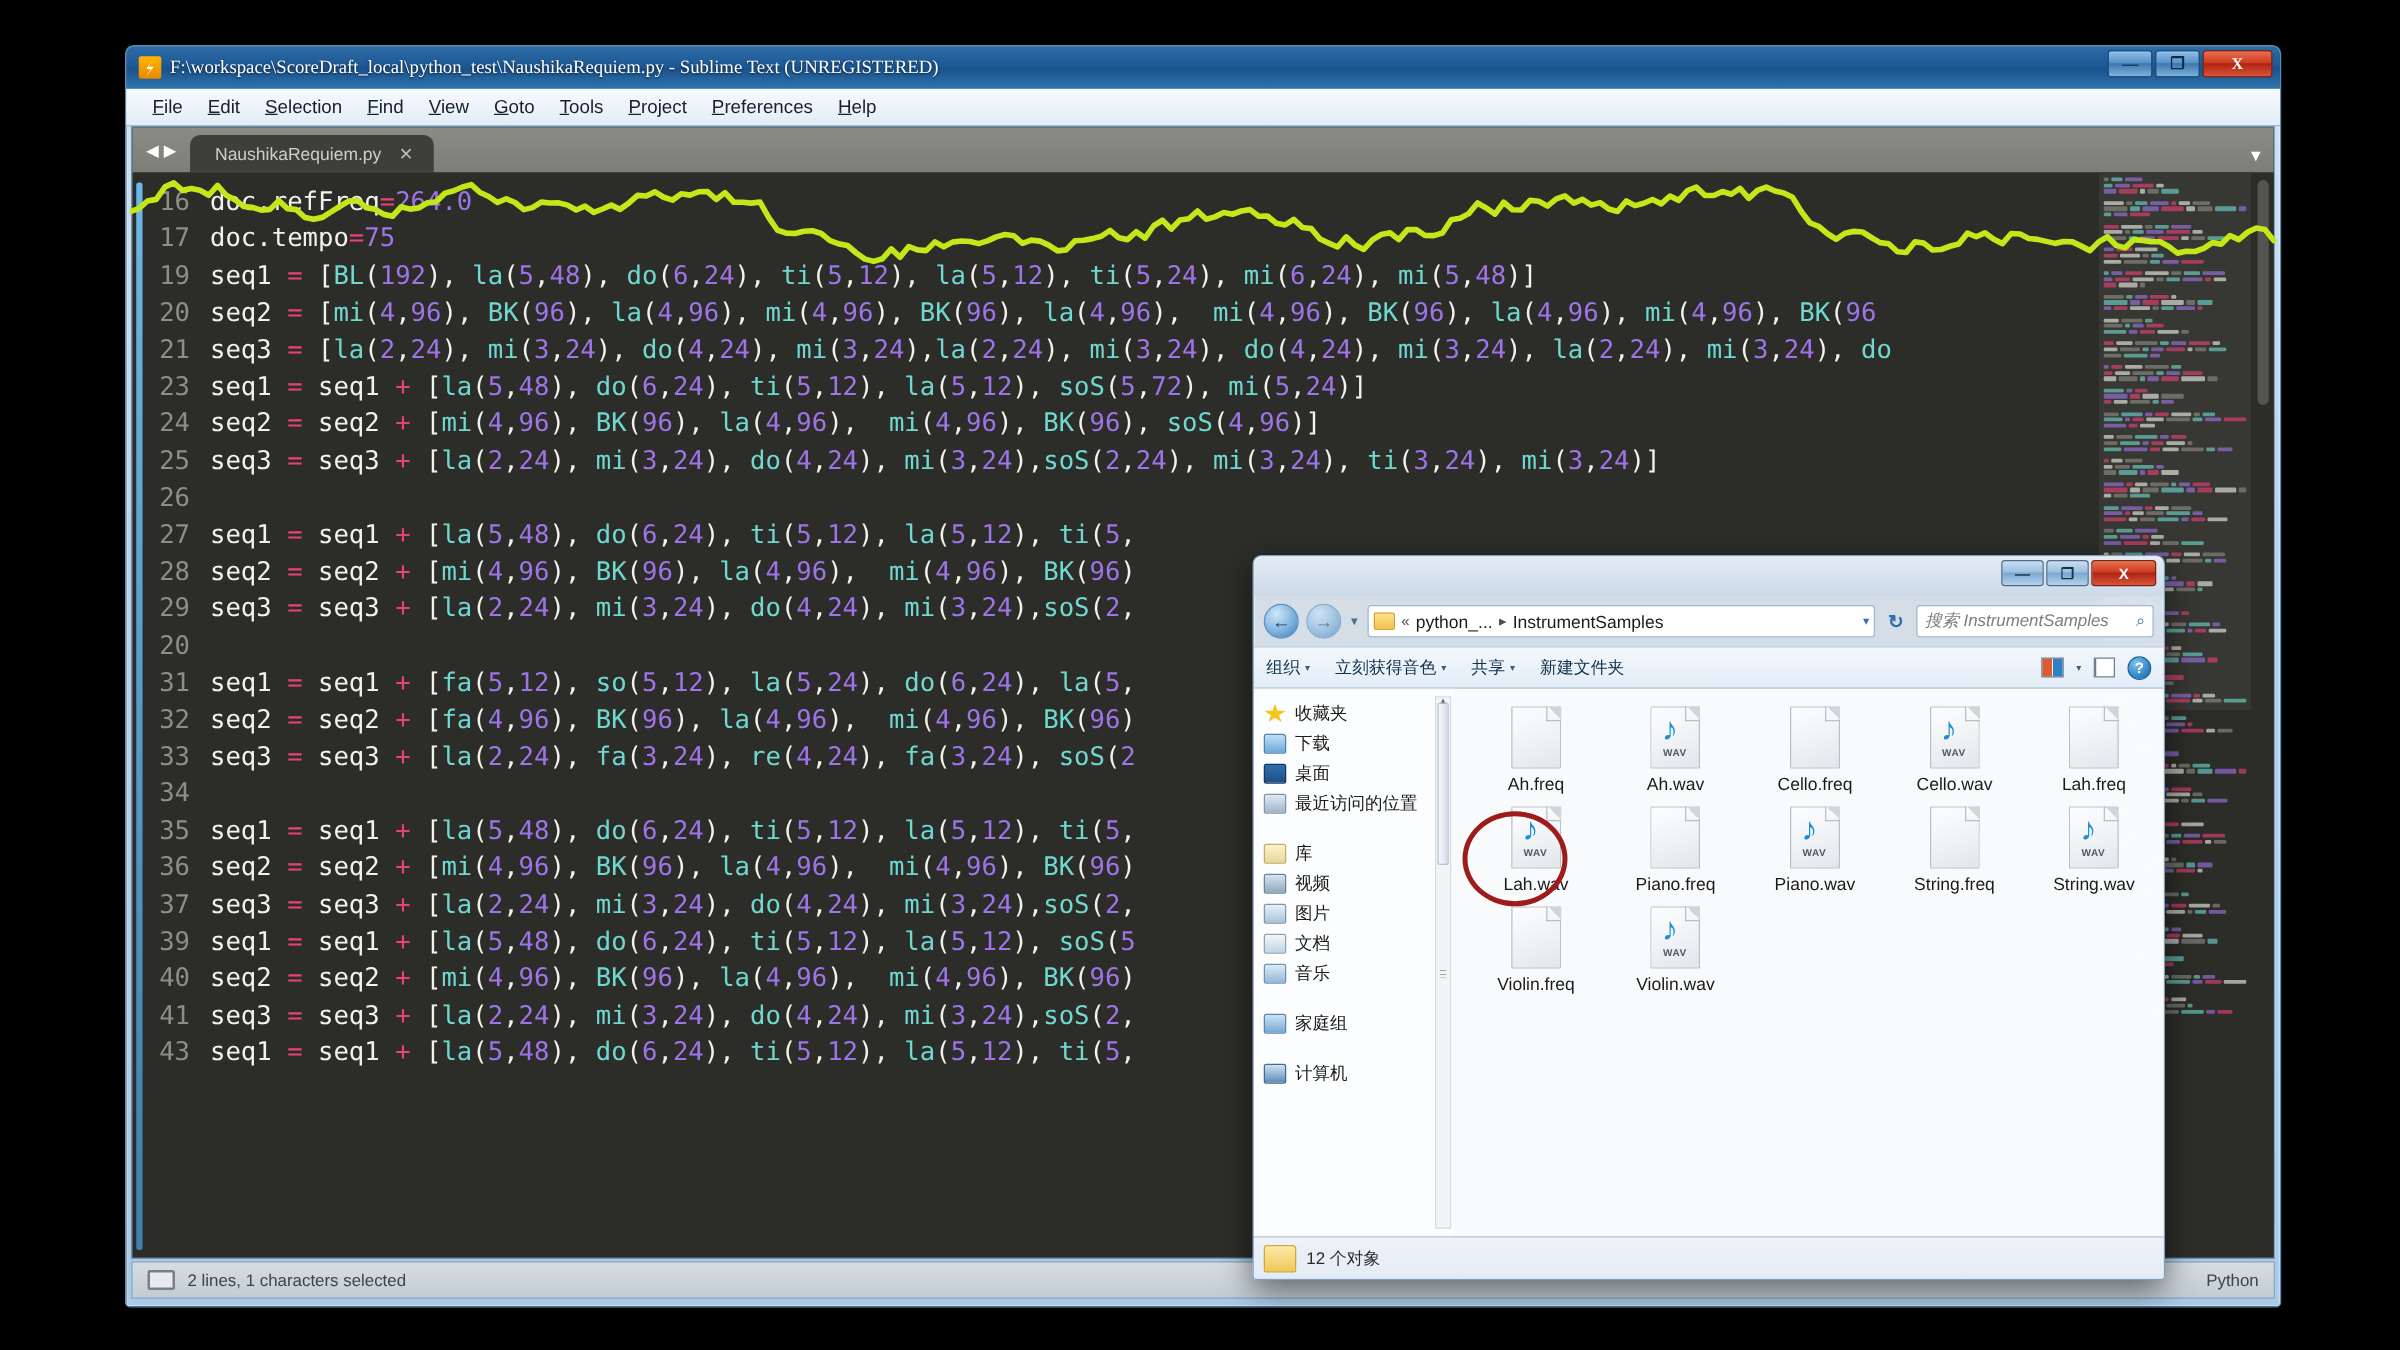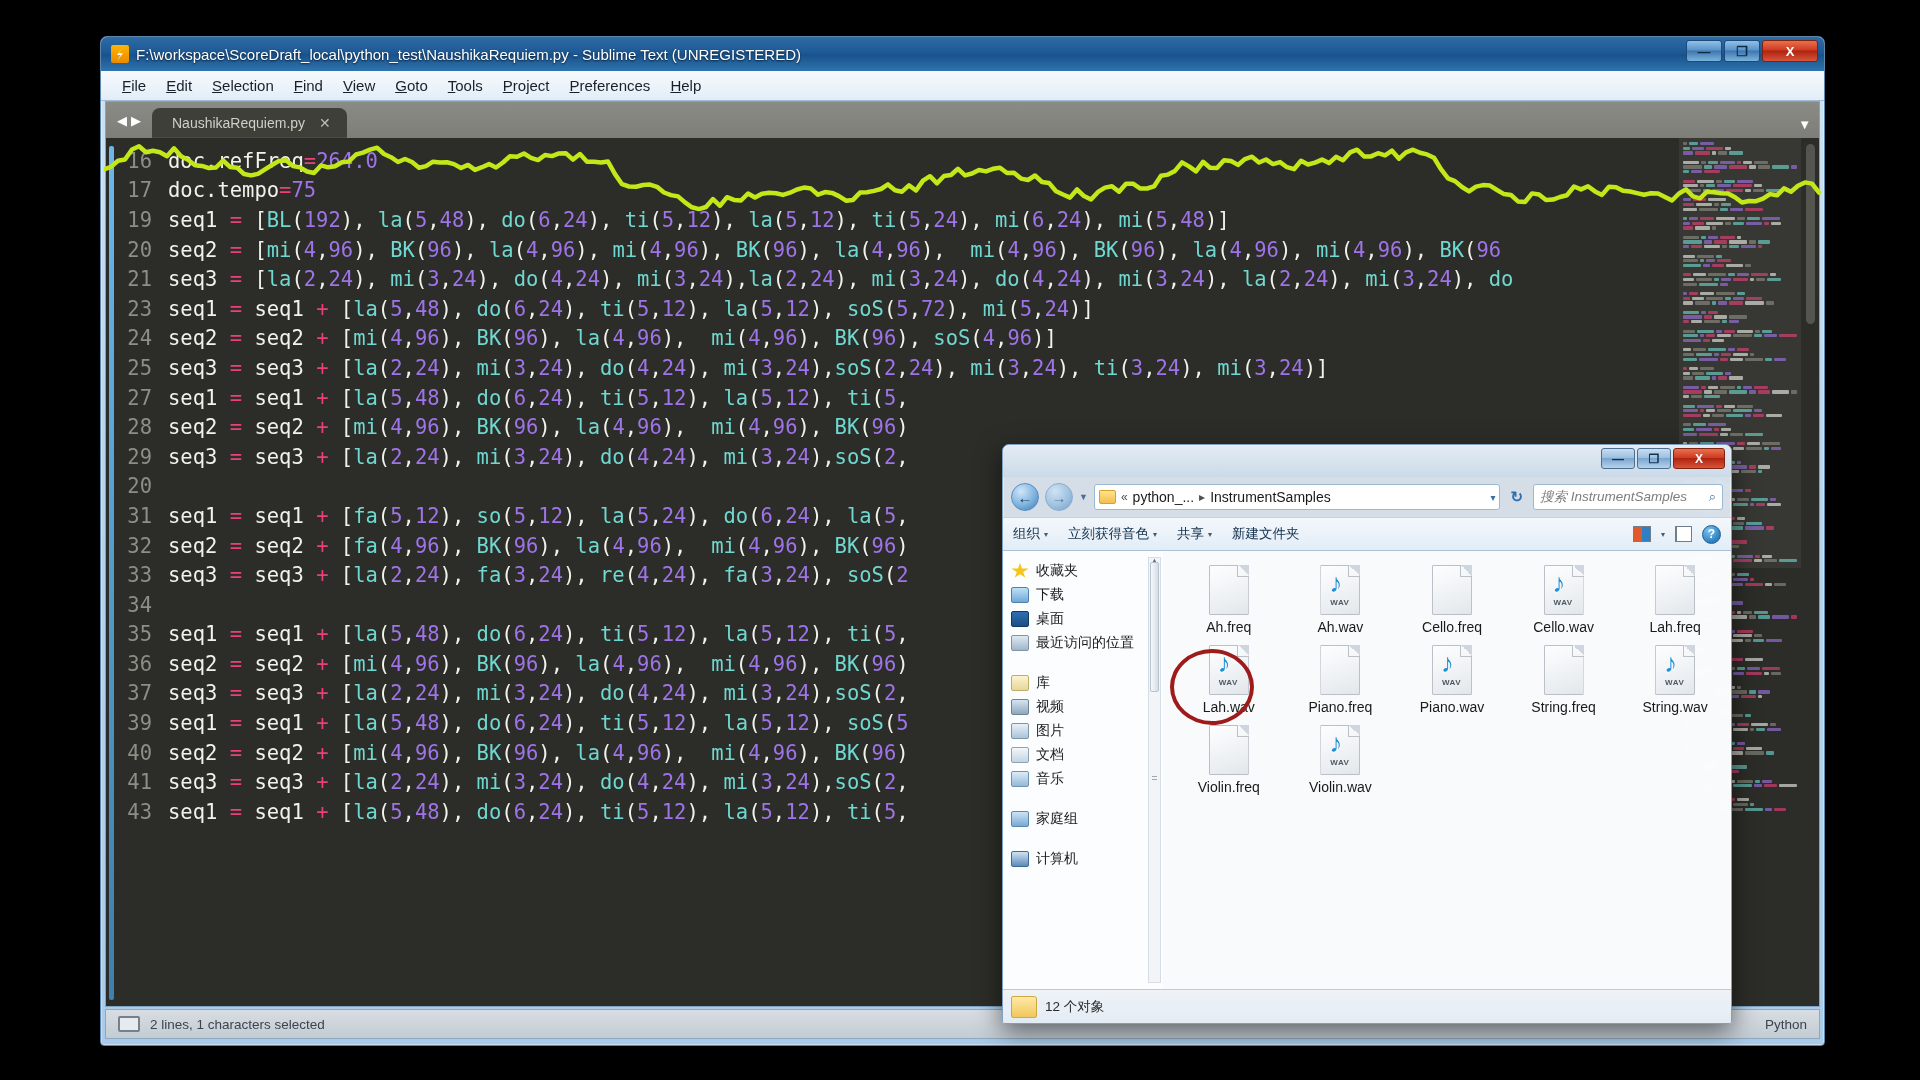--- a/index.html
+++ b/index.html
@@ -22,20 +22,21 @@
     box-shadow: 0 0 0 1px rgba(255,255,255,.35) inset, 0 6px 18px rgba(0,0,0,.7);
     padding: 0;
   }
   .st-titlebar {
     position: relative;
     height: 34px;
     background: linear-gradient(180deg,#2e6ca6 0%, #1c5894 48%, #19518b 52%, #2f74ae 100%);
     border-radius: 6px 6px 0 0;
     display: flex; align-items: center;
     padding-left: 10px;
+    font-family: Liberation Serif, serif;
   }
   .st-title-icon {
     width: 18px; height: 18px; flex: none;
     background: linear-gradient(180deg,#ffb400,#e88a00);
     border-radius: 2px;
     position: relative;
     margin-right: 7px;
   }
   .st-title-icon::after {
     content: "";
@@ -514,20 +515,21 @@
           <div class="selbar"></div>
           <div id="code-lines">
               <div class="code-line"><span class="ln">16</span><span class="ctext"><span class="ctext">doc</span>.<span class="ctext">refFreq</span><span class="c-op">=</span><span class="c-num">264.0</span></span></div>
               <div class="code-line"><span class="ln">17</span><span class="ctext"><span class="ctext">doc</span>.<span class="ctext">tempo</span><span class="c-op">=</span><span class="c-num">75</span></span></div>
               <div class="code-line"><span class="ln">19</span><span class="ctext"><span class="ctext">seq1</span>&nbsp;<span class="c-op">=</span>&nbsp;<span class="c-br">[</span><span class="c-fn">BL</span><span class="c-br">(</span><span class="c-num">192</span><span class="c-br">)</span><span class="c-br">,</span>&nbsp;<span class="c-fn">la</span><span class="c-br">(</span><span class="c-num">5</span><span class="c-br">,</span><span class="c-num">48</span><span class="c-br">)</span><span class="c-br">,</span>&nbsp;<span class="c-fn">do</span><span class="c-br">(</span><span class="c-num">6</span><span class="c-br">,</span><span class="c-num">24</span><span class="c-br">)</span><span class="c-br">,</span>&nbsp;<span class="c-fn">ti</span><span class="c-br">(</span><span class="c-num">5</span><span class="c-br">,</span><span class="c-num">12</span><span class="c-br">)</span><span class="c-br">,</span>&nbsp;<span class="c-fn">la</span><span class="c-br">(</span><span class="c-num">5</span><span class="c-br">,</span><span class="c-num">12</span><span class="c-br">)</span><span class="c-br">,</span>&nbsp;<span class="c-fn">ti</span><span class="c-br">(</span><span class="c-num">5</span><span class="c-br">,</span><span class="c-num">24</span><span class="c-br">)</span><span class="c-br">,</span>&nbsp;<span class="c-fn">mi</span><span class="c-br">(</span><span class="c-num">6</span><span class="c-br">,</span><span class="c-num">24</span><span class="c-br">)</span><span class="c-br">,</span>&nbsp;<span class="c-fn">mi</span><span class="c-br">(</span><span class="c-num">5</span><span class="c-br">,</span><span class="c-num">48</span><span class="c-br">)</span><span class="c-br">]</span></span></div>
               <div class="code-line"><span class="ln">20</span><span class="ctext"><span class="ctext">seq2</span>&nbsp;<span class="c-op">=</span>&nbsp;<span class="c-br">[</span><span class="c-fn">mi</span><span class="c-br">(</span><span class="c-num">4</span><span class="c-br">,</span><span class="c-num">96</span><span class="c-br">)</span><span class="c-br">,</span>&nbsp;<span class="c-fn">BK</span><span class="c-br">(</span><span class="c-num">96</span><span class="c-br">)</span><span class="c-br">,</span>&nbsp;<span class="c-fn">la</span><span class="c-br">(</span><span class="c-num">4</span><span class="c-br">,</span><span class="c-num">96</span><span class="c-br">)</span><span class="c-br">,</span>&nbsp;<span class="c-fn">mi</span><span class="c-br">(</span><span class="c-num">4</span><span class="c-br">,</span><span class="c-num">96</span><span class="c-br">)</span><span class="c-br">,</span>&nbsp;<span class="c-fn">BK</span><span class="c-br">(</span><span class="c-num">96</span><span class="c-br">)</span><span class="c-br">,</span>&nbsp;<span class="c-fn">la</span><span class="c-br">(</span><span class="c-num">4</span><span class="c-br">,</span><span class="c-num">96</span><span class="c-br">)</span><span class="c-br">,</span>&nbsp;&nbsp;<span class="c-fn">mi</span><span class="c-br">(</span><span class="c-num">4</span><span class="c-br">,</span><span class="c-num">96</span><span class="c-br">)</span><span class="c-br">,</span>&nbsp;<span class="c-fn">BK</span><span class="c-br">(</span><span class="c-num">96</span><span class="c-br">)</span><span class="c-br">,</span>&nbsp;<span class="c-fn">la</span><span class="c-br">(</span><span class="c-num">4</span><span class="c-br">,</span><span class="c-num">96</span><span class="c-br">)</span><span class="c-br">,</span>&nbsp;<span class="c-fn">mi</span><span class="c-br">(</span><span class="c-num">4</span><span class="c-br">,</span><span class="c-num">96</span><span class="c-br">)</span><span class="c-br">,</span>&nbsp;<span class="c-fn">BK</span><span class="c-br">(</span><span class="c-num">96</span></span></div>
               <div class="code-line"><span class="ln">21</span><span class="ctext"><span class="ctext">seq3</span>&nbsp;<span class="c-op">=</span>&nbsp;<span class="c-br">[</span><span class="c-fn">la</span><span class="c-br">(</span><span class="c-num">2</span><span class="c-br">,</span><span class="c-num">24</span><span class="c-br">)</span><span class="c-br">,</span>&nbsp;<span class="c-fn">mi</span><span class="c-br">(</span><span class="c-num">3</span><span class="c-br">,</span><span class="c-num">24</span><span class="c-br">)</span><span class="c-br">,</span>&nbsp;<span class="c-fn">do</span><span class="c-br">(</span><span class="c-num">4</span><span class="c-br">,</span><span class="c-num">24</span><span class="c-br">)</span><span class="c-br">,</span>&nbsp;<span class="c-fn">mi</span><span class="c-br">(</span><span class="c-num">3</span><span class="c-br">,</span><span class="c-num">24</span><span class="c-br">)</span><span class="c-br">,</span><span class="c-fn">la</span><span class="c-br">(</span><span class="c-num">2</span><span class="c-br">,</span><span class="c-num">24</span><span class="c-br">)</span><span class="c-br">,</span>&nbsp;<span class="c-fn">mi</span><span class="c-br">(</span><span class="c-num">3</span><span class="c-br">,</span><span class="c-num">24</span><span class="c-br">)</span><span class="c-br">,</span>&nbsp;<span class="c-fn">do</span><span class="c-br">(</span><span class="c-num">4</span><span class="c-br">,</span><span class="c-num">24</span><span class="c-br">)</span><span class="c-br">,</span>&nbsp;<span class="c-fn">mi</span><span class="c-br">(</span><span class="c-num">3</span><span class="c-br">,</span><span class="c-num">24</span><span class="c-br">)</span><span class="c-br">,</span>&nbsp;<span class="c-fn">la</span><span class="c-br">(</span><span class="c-num">2</span><span class="c-br">,</span><span class="c-num">24</span><span class="c-br">)</span><span class="c-br">,</span>&nbsp;<span class="c-fn">mi</span><span class="c-br">(</span><span class="c-num">3</span><span class="c-br">,</span><span class="c-num">24</span><span class="c-br">)</span><span class="c-br">,</span>&nbsp;<span class="c-fn">do</span></span></div>
               <div class="code-line"><span class="ln">23</span><span class="ctext"><span class="ctext">seq1</span>&nbsp;<span class="c-op">=</span>&nbsp;<span class="ctext">seq1</span>&nbsp;<span class="c-op">+</span>&nbsp;<span class="c-br">[</span><span class="c-fn">la</span><span class="c-br">(</span><span class="c-num">5</span><span class="c-br">,</span><span class="c-num">48</span><span class="c-br">)</span><span class="c-br">,</span>&nbsp;<span class="c-fn">do</span><span class="c-br">(</span><span class="c-num">6</span><span class="c-br">,</span><span class="c-num">24</span><span class="c-br">)</span><span class="c-br">,</span>&nbsp;<span class="c-fn">ti</span><span class="c-br">(</span><span class="c-num">5</span><span class="c-br">,</span><span class="c-num">12</span><span class="c-br">)</span><span class="c-br">,</span>&nbsp;<span class="c-fn">la</span><span class="c-br">(</span><span class="c-num">5</span><span class="c-br">,</span><span class="c-num">12</span><span class="c-br">)</span><span class="c-br">,</span>&nbsp;<span class="c-fn">soS</span><span class="c-br">(</span><span class="c-num">5</span><span class="c-br">,</span><span class="c-num">72</span><span class="c-br">)</span><span class="c-br">,</span>&nbsp;<span class="c-fn">mi</span><span class="c-br">(</span><span class="c-num">5</span><span class="c-br">,</span><span class="c-num">24</span><span class="c-br">)</span><span class="c-br">]</span></span></div>
               <div class="code-line"><span class="ln">24</span><span class="ctext"><span class="ctext">seq2</span>&nbsp;<span class="c-op">=</span>&nbsp;<span class="ctext">seq2</span>&nbsp;<span class="c-op">+</span>&nbsp;<span class="c-br">[</span><span class="c-fn">mi</span><span class="c-br">(</span><span class="c-num">4</span><span class="c-br">,</span><span class="c-num">96</span><span class="c-br">)</span><span class="c-br">,</span>&nbsp;<span class="c-fn">BK</span><span class="c-br">(</span><span class="c-num">96</span><span class="c-br">)</span><span class="c-br">,</span>&nbsp;<span class="c-fn">la</span><span class="c-br">(</span><span class="c-num">4</span><span class="c-br">,</span><span class="c-num">96</span><span class="c-br">)</span><span class="c-br">,</span>&nbsp;&nbsp;<span class="c-fn">mi</span><span class="c-br">(</span><span class="c-num">4</span><span class="c-br">,</span><span class="c-num">96</span><span class="c-br">)</span><span class="c-br">,</span>&nbsp;<span class="c-fn">BK</span><span class="c-br">(</span><span class="c-num">96</span><span class="c-br">)</span><span class="c-br">,</span>&nbsp;<span class="c-fn">soS</span><span class="c-br">(</span><span class="c-num">4</span><span class="c-br">,</span><span class="c-num">96</span><span class="c-br">)</span><span class="c-br">]</span></span></div>
               <div class="code-line"><span class="ln">25</span><span class="ctext"><span class="ctext">seq3</span>&nbsp;<span class="c-op">=</span>&nbsp;<span class="ctext">seq3</span>&nbsp;<span class="c-op">+</span>&nbsp;<span class="c-br">[</span><span class="c-fn">la</span><span class="c-br">(</span><span class="c-num">2</span><span class="c-br">,</span><span class="c-num">24</span><span class="c-br">)</span><span class="c-br">,</span>&nbsp;<span class="c-fn">mi</span><span class="c-br">(</span><span class="c-num">3</span><span class="c-br">,</span><span class="c-num">24</span><span class="c-br">)</span><span class="c-br">,</span>&nbsp;<span class="c-fn">do</span><span class="c-br">(</span><span class="c-num">4</span><span class="c-br">,</span><span class="c-num">24</span><span class="c-br">)</span><span class="c-br">,</span>&nbsp;<span class="c-fn">mi</span><span class="c-br">(</span><span class="c-num">3</span><span class="c-br">,</span><span class="c-num">24</span><span class="c-br">)</span><span class="c-br">,</span><span class="c-fn">soS</span><span class="c-br">(</span><span class="c-num">2</span><span class="c-br">,</span><span class="c-num">24</span><span class="c-br">)</span><span class="c-br">,</span>&nbsp;<span class="c-fn">mi</span><span class="c-br">(</span><span class="c-num">3</span><span class="c-br">,</span><span class="c-num">24</span><span class="c-br">)</span><span class="c-br">,</span>&nbsp;<span class="c-fn">ti</span><span class="c-br">(</span><span class="c-num">3</span><span class="c-br">,</span><span class="c-num">24</span><span class="c-br">)</span><span class="c-br">,</span>&nbsp;<span class="c-fn">mi</span><span class="c-br">(</span><span class="c-num">3</span><span class="c-br">,</span><span class="c-num">24</span><span class="c-br">)</span><span class="c-br">]</span></span></div>
+              <div class="code-line"><span class="ln">26</span><span class="ctext"></span></div>
               <div class="code-line"><span class="ln">27</span><span class="ctext"><span class="ctext">seq1</span>&nbsp;<span class="c-op">=</span>&nbsp;<span class="ctext">seq1</span>&nbsp;<span class="c-op">+</span>&nbsp;<span class="c-br">[</span><span class="c-fn">la</span><span class="c-br">(</span><span class="c-num">5</span><span class="c-br">,</span><span class="c-num">48</span><span class="c-br">)</span><span class="c-br">,</span>&nbsp;<span class="c-fn">do</span><span class="c-br">(</span><span class="c-num">6</span><span class="c-br">,</span><span class="c-num">24</span><span class="c-br">)</span><span class="c-br">,</span>&nbsp;<span class="c-fn">ti</span><span class="c-br">(</span><span class="c-num">5</span><span class="c-br">,</span><span class="c-num">12</span><span class="c-br">)</span><span class="c-br">,</span>&nbsp;<span class="c-fn">la</span><span class="c-br">(</span><span class="c-num">5</span><span class="c-br">,</span><span class="c-num">12</span><span class="c-br">)</span><span class="c-br">,</span>&nbsp;<span class="c-fn">ti</span><span class="c-br">(</span><span class="c-num">5</span><span class="c-br">,</span></span></div>
               <div class="code-line"><span class="ln">28</span><span class="ctext"><span class="ctext">seq2</span>&nbsp;<span class="c-op">=</span>&nbsp;<span class="ctext">seq2</span>&nbsp;<span class="c-op">+</span>&nbsp;<span class="c-br">[</span><span class="c-fn">mi</span><span class="c-br">(</span><span class="c-num">4</span><span class="c-br">,</span><span class="c-num">96</span><span class="c-br">)</span><span class="c-br">,</span>&nbsp;<span class="c-fn">BK</span><span class="c-br">(</span><span class="c-num">96</span><span class="c-br">)</span><span class="c-br">,</span>&nbsp;<span class="c-fn">la</span><span class="c-br">(</span><span class="c-num">4</span><span class="c-br">,</span><span class="c-num">96</span><span class="c-br">)</span><span class="c-br">,</span>&nbsp;&nbsp;<span class="c-fn">mi</span><span class="c-br">(</span><span class="c-num">4</span><span class="c-br">,</span><span class="c-num">96</span><span class="c-br">)</span><span class="c-br">,</span>&nbsp;<span class="c-fn">BK</span><span class="c-br">(</span><span class="c-num">96</span><span class="c-br">)</span></span></div>
               <div class="code-line"><span class="ln">29</span><span class="ctext"><span class="ctext">seq3</span>&nbsp;<span class="c-op">=</span>&nbsp;<span class="ctext">seq3</span>&nbsp;<span class="c-op">+</span>&nbsp;<span class="c-br">[</span><span class="c-fn">la</span><span class="c-br">(</span><span class="c-num">2</span><span class="c-br">,</span><span class="c-num">24</span><span class="c-br">)</span><span class="c-br">,</span>&nbsp;<span class="c-fn">mi</span><span class="c-br">(</span><span class="c-num">3</span><span class="c-br">,</span><span class="c-num">24</span><span class="c-br">)</span><span class="c-br">,</span>&nbsp;<span class="c-fn">do</span><span class="c-br">(</span><span class="c-num">4</span><span class="c-br">,</span><span class="c-num">24</span><span class="c-br">)</span><span class="c-br">,</span>&nbsp;<span class="c-fn">mi</span><span class="c-br">(</span><span class="c-num">3</span><span class="c-br">,</span><span class="c-num">24</span><span class="c-br">)</span><span class="c-br">,</span><span class="c-fn">soS</span><span class="c-br">(</span><span class="c-num">2</span><span class="c-br">,</span></span></div>
               <div class="code-line"><span class="ln">20</span><span class="ctext"></span></div>
               <div class="code-line"><span class="ln">31</span><span class="ctext"><span class="ctext">seq1</span>&nbsp;<span class="c-op">=</span>&nbsp;<span class="ctext">seq1</span>&nbsp;<span class="c-op">+</span>&nbsp;<span class="c-br">[</span><span class="c-fn">fa</span><span class="c-br">(</span><span class="c-num">5</span><span class="c-br">,</span><span class="c-num">12</span><span class="c-br">)</span><span class="c-br">,</span>&nbsp;<span class="c-fn">so</span><span class="c-br">(</span><span class="c-num">5</span><span class="c-br">,</span><span class="c-num">12</span><span class="c-br">)</span><span class="c-br">,</span>&nbsp;<span class="c-fn">la</span><span class="c-br">(</span><span class="c-num">5</span><span class="c-br">,</span><span class="c-num">24</span><span class="c-br">)</span><span class="c-br">,</span>&nbsp;<span class="c-fn">do</span><span class="c-br">(</span><span class="c-num">6</span><span class="c-br">,</span><span class="c-num">24</span><span class="c-br">)</span><span class="c-br">,</span>&nbsp;<span class="c-fn">la</span><span class="c-br">(</span><span class="c-num">5</span><span class="c-br">,</span></span></div>
               <div class="code-line"><span class="ln">32</span><span class="ctext"><span class="ctext">seq2</span>&nbsp;<span class="c-op">=</span>&nbsp;<span class="ctext">seq2</span>&nbsp;<span class="c-op">+</span>&nbsp;<span class="c-br">[</span><span class="c-fn">fa</span><span class="c-br">(</span><span class="c-num">4</span><span class="c-br">,</span><span class="c-num">96</span><span class="c-br">)</span><span class="c-br">,</span>&nbsp;<span class="c-fn">BK</span><span class="c-br">(</span><span class="c-num">96</span><span class="c-br">)</span><span class="c-br">,</span>&nbsp;<span class="c-fn">la</span><span class="c-br">(</span><span class="c-num">4</span><span class="c-br">,</span><span class="c-num">96</span><span class="c-br">)</span><span class="c-br">,</span>&nbsp;&nbsp;<span class="c-fn">mi</span><span class="c-br">(</span><span class="c-num">4</span><span class="c-br">,</span><span class="c-num">96</span><span class="c-br">)</span><span class="c-br">,</span>&nbsp;<span class="c-fn">BK</span><span class="c-br">(</span><span class="c-num">96</span><span class="c-br">)</span></span></div>
               <div class="code-line"><span class="ln">33</span><span class="ctext"><span class="ctext">seq3</span>&nbsp;<span class="c-op">=</span>&nbsp;<span class="ctext">seq3</span>&nbsp;<span class="c-op">+</span>&nbsp;<span class="c-br">[</span><span class="c-fn">la</span><span class="c-br">(</span><span class="c-num">2</span><span class="c-br">,</span><span class="c-num">24</span><span class="c-br">)</span><span class="c-br">,</span>&nbsp;<span class="c-fn">fa</span><span class="c-br">(</span><span class="c-num">3</span><span class="c-br">,</span><span class="c-num">24</span><span class="c-br">)</span><span class="c-br">,</span>&nbsp;<span class="c-fn">re</span><span class="c-br">(</span><span class="c-num">4</span><span class="c-br">,</span><span class="c-num">24</span><span class="c-br">)</span><span class="c-br">,</span>&nbsp;<span class="c-fn">fa</span><span class="c-br">(</span><span class="c-num">3</span><span class="c-br">,</span><span class="c-num">24</span><span class="c-br">)</span><span class="c-br">,</span>&nbsp;<span class="c-fn">soS</span><span class="c-br">(</span><span class="c-num">2</span></span></div>
               <div class="code-line"><span class="ln">34</span><span class="ctext"></span></div>
               <div class="code-line"><span class="ln">35</span><span class="ctext"><span class="ctext">seq1</span>&nbsp;<span class="c-op">=</span>&nbsp;<span class="ctext">seq1</span>&nbsp;<span class="c-op">+</span>&nbsp;<span class="c-br">[</span><span class="c-fn">la</span><span class="c-br">(</span><span class="c-num">5</span><span class="c-br">,</span><span class="c-num">48</span><span class="c-br">)</span><span class="c-br">,</span>&nbsp;<span class="c-fn">do</span><span class="c-br">(</span><span class="c-num">6</span><span class="c-br">,</span><span class="c-num">24</span><span class="c-br">)</span><span class="c-br">,</span>&nbsp;<span class="c-fn">ti</span><span class="c-br">(</span><span class="c-num">5</span><span class="c-br">,</span><span class="c-num">12</span><span class="c-br">)</span><span class="c-br">,</span>&nbsp;<span class="c-fn">la</span><span class="c-br">(</span><span class="c-num">5</span><span class="c-br">,</span><span class="c-num">12</span><span class="c-br">)</span><span class="c-br">,</span>&nbsp;<span class="c-fn">ti</span><span class="c-br">(</span><span class="c-num">5</span><span class="c-br">,</span></span></div>
               <div class="code-line"><span class="ln">36</span><span class="ctext"><span class="ctext">seq2</span>&nbsp;<span class="c-op">=</span>&nbsp;<span class="ctext">seq2</span>&nbsp;<span class="c-op">+</span>&nbsp;<span class="c-br">[</span><span class="c-fn">mi</span><span class="c-br">(</span><span class="c-num">4</span><span class="c-br">,</span><span class="c-num">96</span><span class="c-br">)</span><span class="c-br">,</span>&nbsp;<span class="c-fn">BK</span><span class="c-br">(</span><span class="c-num">96</span><span class="c-br">)</span><span class="c-br">,</span>&nbsp;<span class="c-fn">la</span><span class="c-br">(</span><span class="c-num">4</span><span class="c-br">,</span><span class="c-num">96</span><span class="c-br">)</span><span class="c-br">,</span>&nbsp;&nbsp;<span class="c-fn">mi</span><span class="c-br">(</span><span class="c-num">4</span><span class="c-br">,</span><span class="c-num">96</span><span class="c-br">)</span><span class="c-br">,</span>&nbsp;<span class="c-fn">BK</span><span class="c-br">(</span><span class="c-num">96</span><span class="c-br">)</span></span></div>

